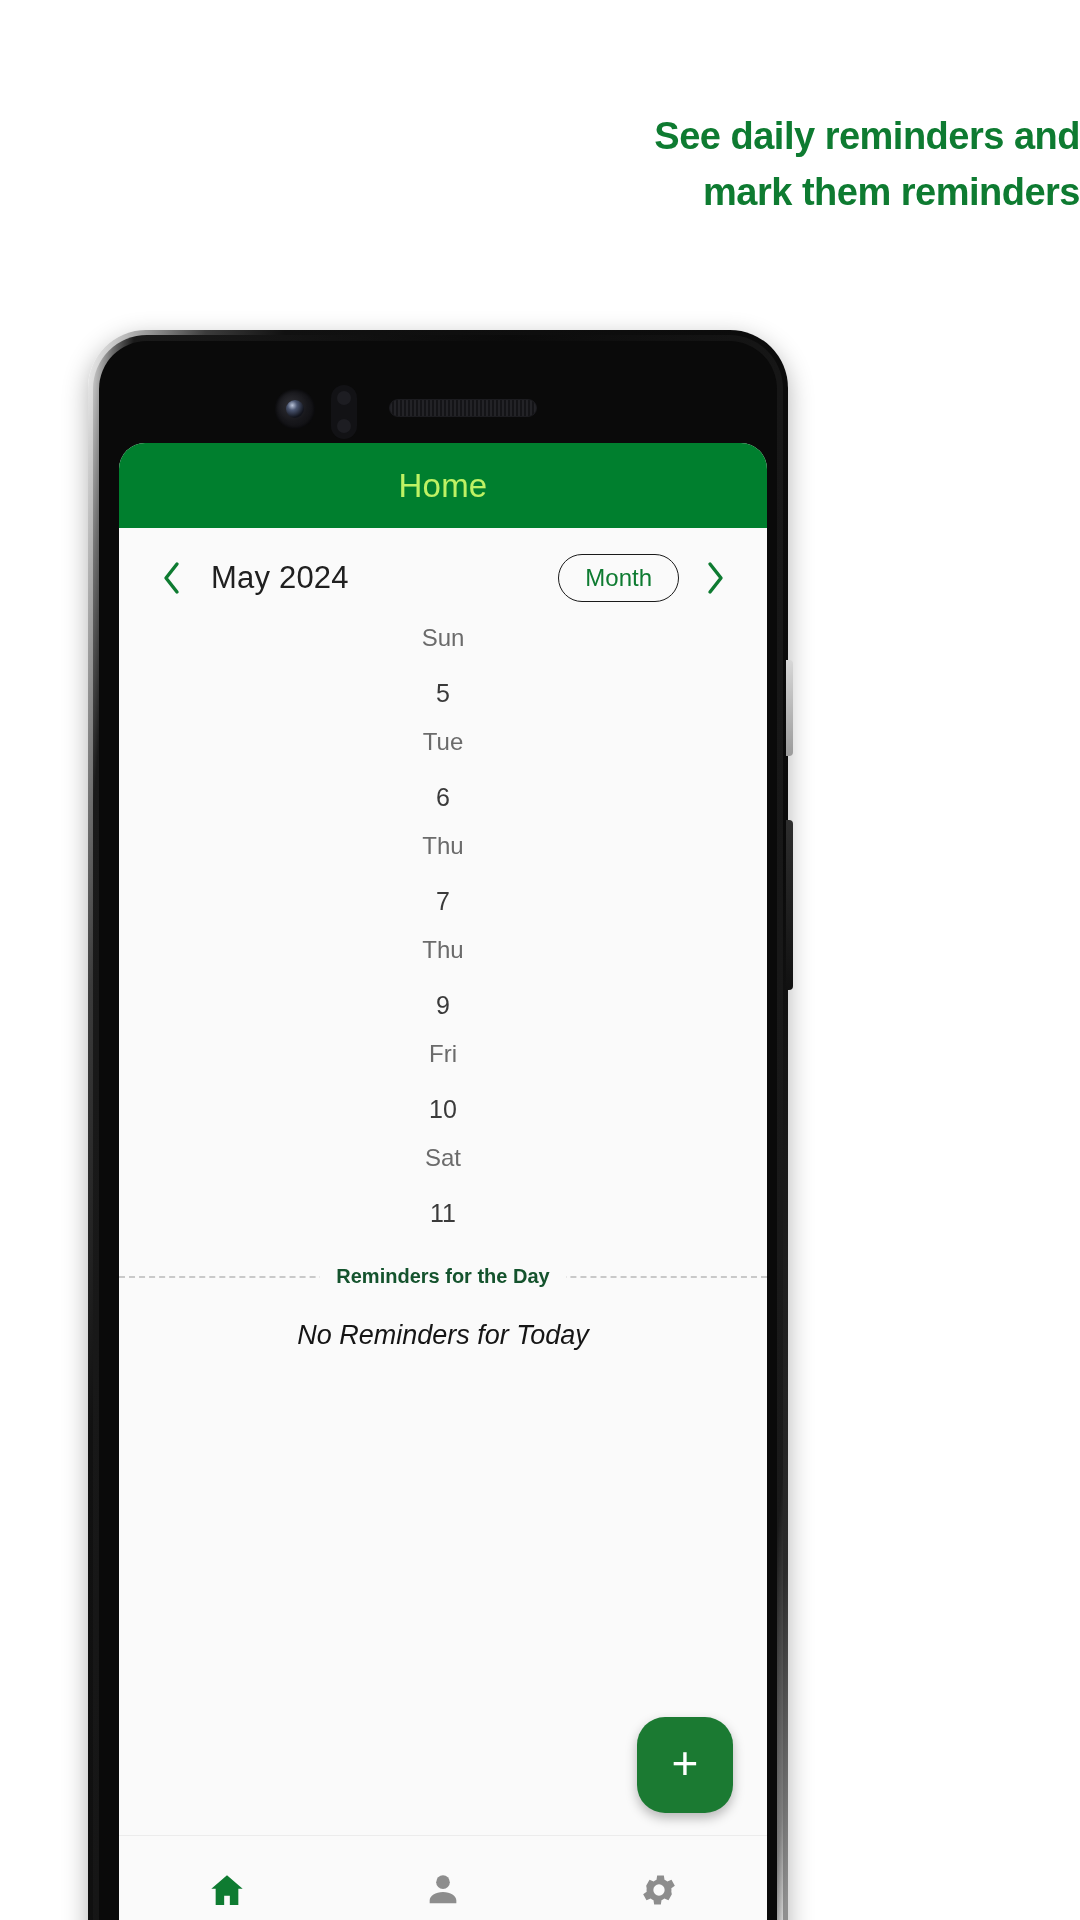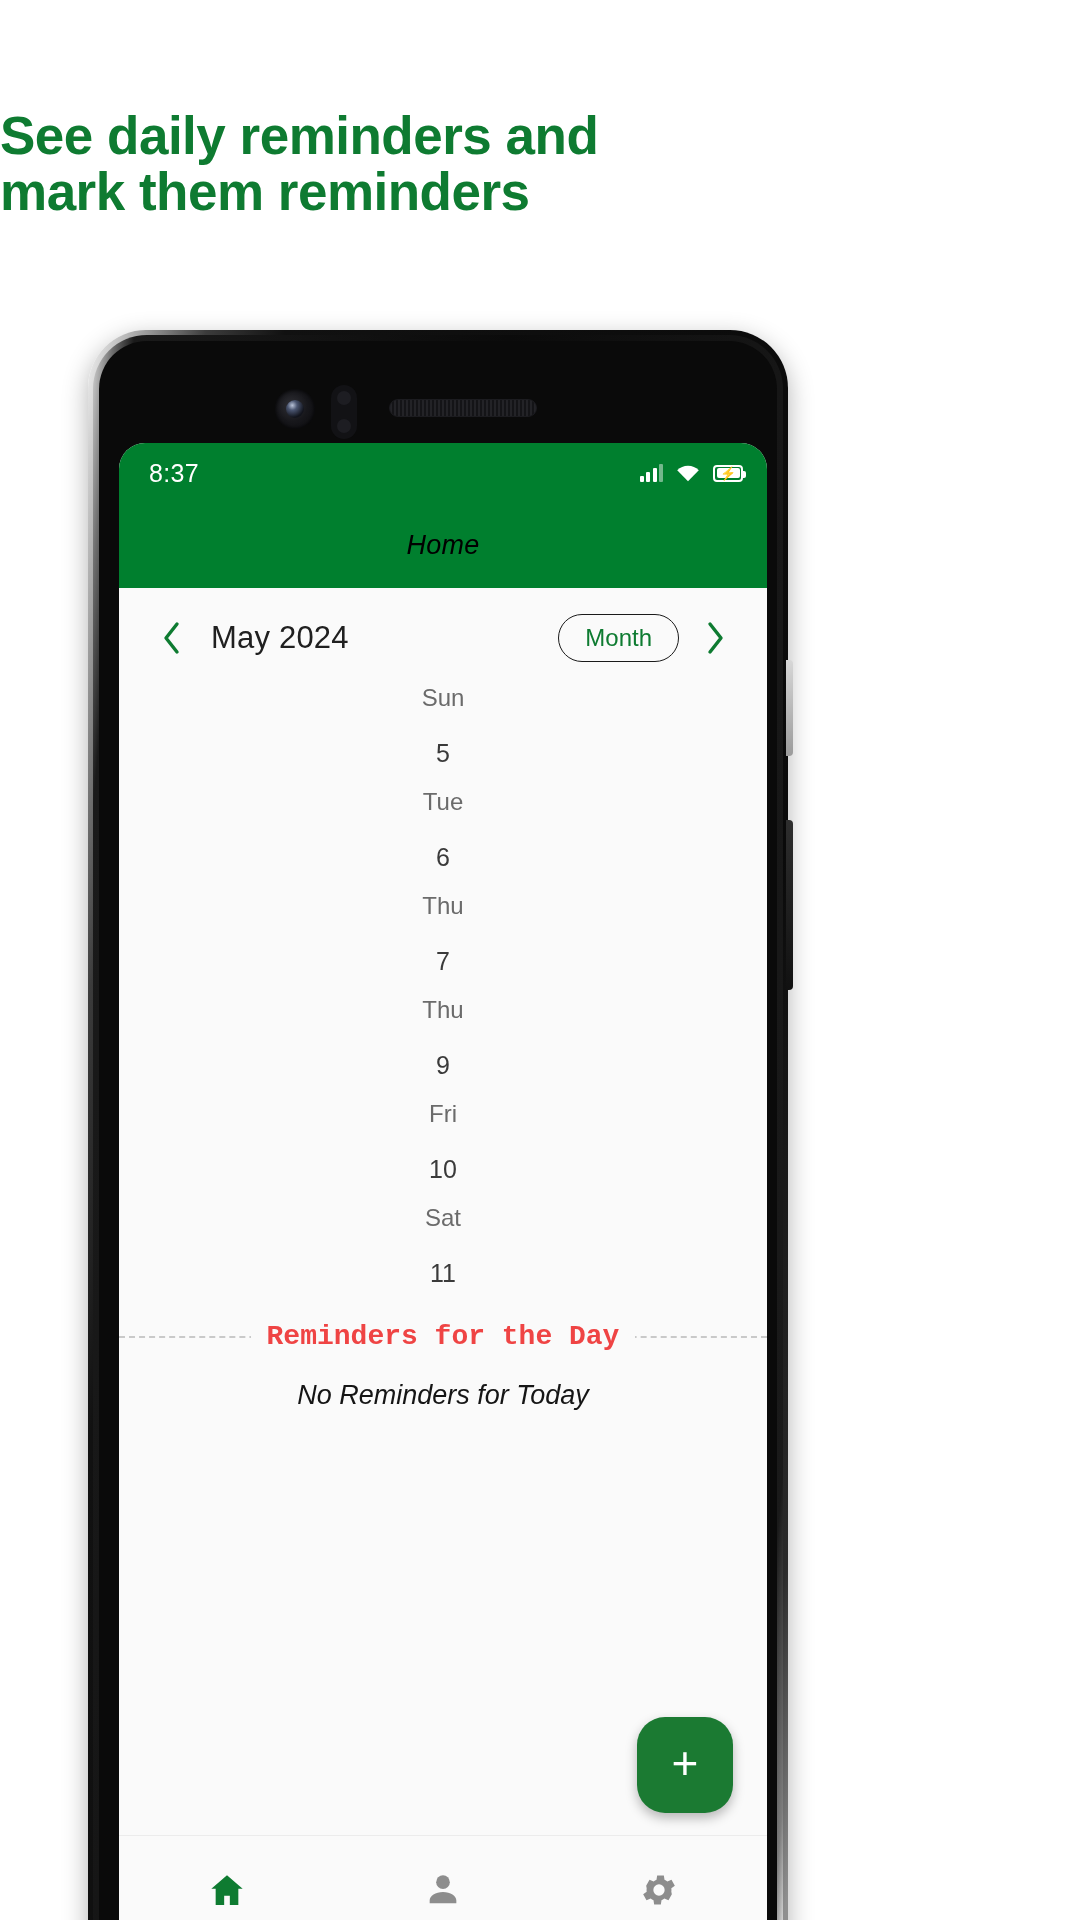--- a/index.html
+++ b/index.html
@@ -9,24 +9,24 @@
     font-family: "Liberation Sans", sans-serif;
     overflow: hidden;
   }
   #root { position: relative; width: 1080px; height: 1920px; background: #fff; }
 
   
   .headline {
     position: absolute;
     left: 0; top: 108px;
     width: 1080px;
-    text-align: left;
+    text-align: right;
     color: #0E7B31;
     font-weight: 800;
-    font-size: 53px;
+    font-size: 38px;
     line-height: 56px;
     letter-spacing: -0.5px;
   }
   .headline .l2 { display: block; }
 
   
   .device {
     position: absolute;
     left: 88px; top: 330px;
     width: 700px; height: 1620px;
@@ -107,21 +107,21 @@
   .ico-batt { position:relative; width:30px; height:17px; border:2px solid #fff; border-radius:4px; }
   .ico-batt::after { content:""; position:absolute; right:-5px; top:4px; width:3px; height:7px; background:#fff; border-radius:0 2px 2px 0; }
   .ico-batt .bolt { position:absolute; left:50%; top:50%; transform:translate(-50%,-50%); font-size:13px; line-height:1; color:#007F2E; font-weight:bold; }
   .ico-batt .fill { position:absolute; inset:1.5px; background:#fff; border-radius:2px; }
 
   
   .appbar {
     height: 85px; background: var(--brand,#007F2E);
     display:flex; align-items:center; justify-content:center;
   }
-  .appbar-title { color:#000000; font-size:27px; font-weight:400; letter-spacing:0.2px;font-style:italic; }
+  .appbar-title { color:#bef264; font-size:33px; font-weight:400; letter-spacing:0.2px; }
 
   
   .calwrap { background:#fafafa; padding-top: 10px; }
   .cal-head {
     display:flex; align-items:center; padding: 16px 30px 8px 30px; text-align: center;
   }
   .chev { color:#0E7B31; font-size:34px; line-height:1; width:44px; text-align:center; cursor:default; font-weight:600; }
   .chev svg { display:block; margin:0 auto; }
   .month-label { font-size:31px; color:#202020; margin-left:18px; letter-spacing:0.2px; }
   .cal-spacer { flex:1; }
@@ -143,21 +143,21 @@
   .sec-divider {
     position:relative; margin-top: 8px; height: 40px;
     display:flex; align-items:center; justify-content:center;
   }
   .sec-divider::before {
     content:""; position:absolute; left:0; right:0; top:50%;
     border-top: 2px dashed #c9c9c9;
   }
   .sec-label {
     position:relative; background:#fafafa; padding: 0 16px;
-    font-size:28px; font-weight:700; color:#ef4444;font-family:Liberation Mono, monospace;
+    font-size:20px; font-weight:700; color:#14532d;
   }
 
   .empty-msg {
     text-align:center; margin-top:24px;
     font-size:27px; font-style:italic; color:#151515;
   }
 
   
   .fab {
     position:absolute; right: 34px; bottom: 130px;
@@ -200,40 +200,20 @@
     <div class="side-btn pwr"></div>
     <div class="device-inner">
       <div class="device-bezel">
 
         <div class="front-cam"></div>
         <div class="sensor"></div>
         <div class="earpiece"></div>
 
         <div class="screen" style="background: rgb(250, 250, 250);">
 
-          <div class="statusbar" style="background: rgb(0, 127, 46);">
-            <div class="clock">8:37</div>
-            <div class="sb-icons">
-              <span class="ico-signal">
-                <i></i>
-                  <i></i>
-                  <i></i>
-                  <i></i>
-              </span>
-              <span class="ico-wifi">
-                <svg width="24" height="18" viewBox="0 0 24 18">
-                  <path d="M12 17.2 1.2 6.2A15.2 15.2 0 0 1 22.8 6.2Z" fill="#ffffff"></path>
-                </svg>
-              </span>
-              <span class="ico-batt">
-                <span class="fill"></span>
-                <span class="bolt">⚡</span>
-              </span>
-            </div>
-          </div>
 
           <div class="appbar" style="background: rgb(0, 127, 46);">
             <div class="appbar-title">Home</div>
           </div>
 
           <div class="calwrap">
             <div class="cal-head">
               <div class="chev">
                 <svg width="20" height="34" viewBox="0 0 20 34">
                   <path d="M16 3 L5 17 L16 31" fill="none" stroke="#0E7B31" stroke-width="3.4" stroke-linecap="round" stroke-linejoin="round"></path>

